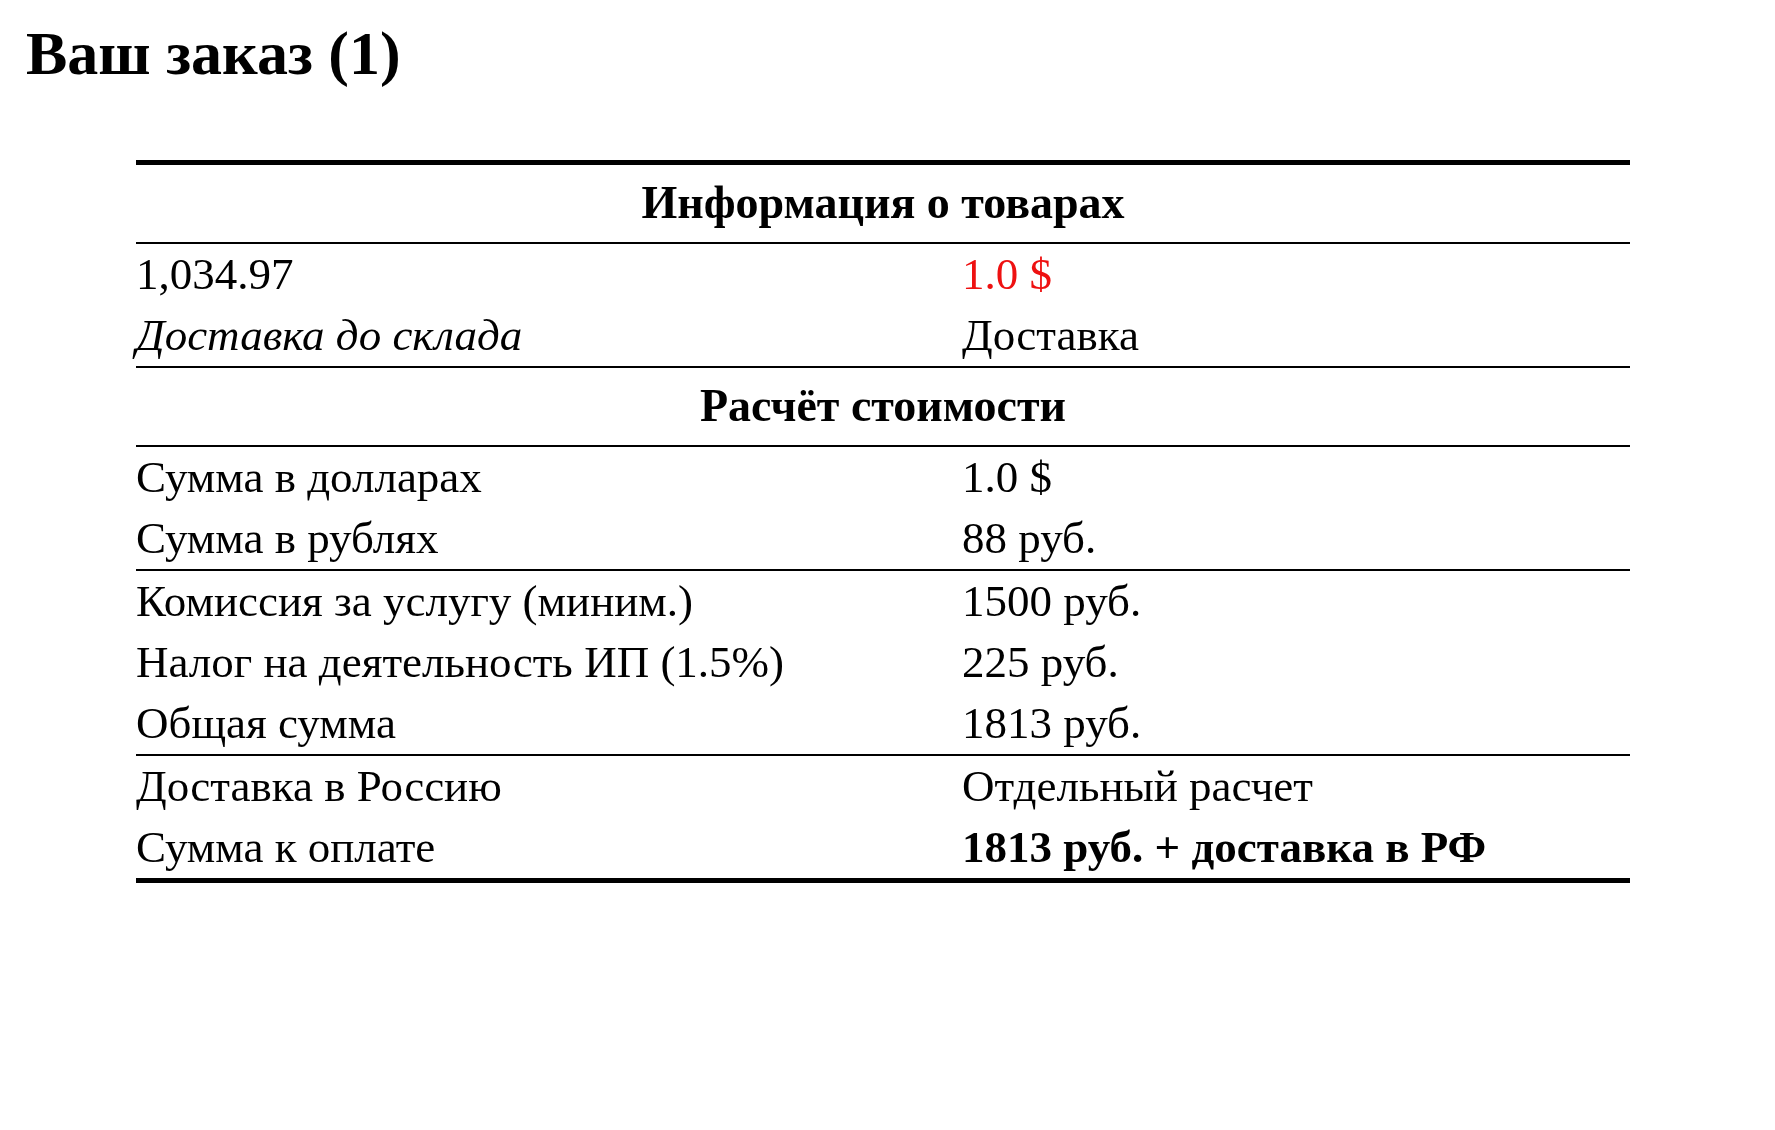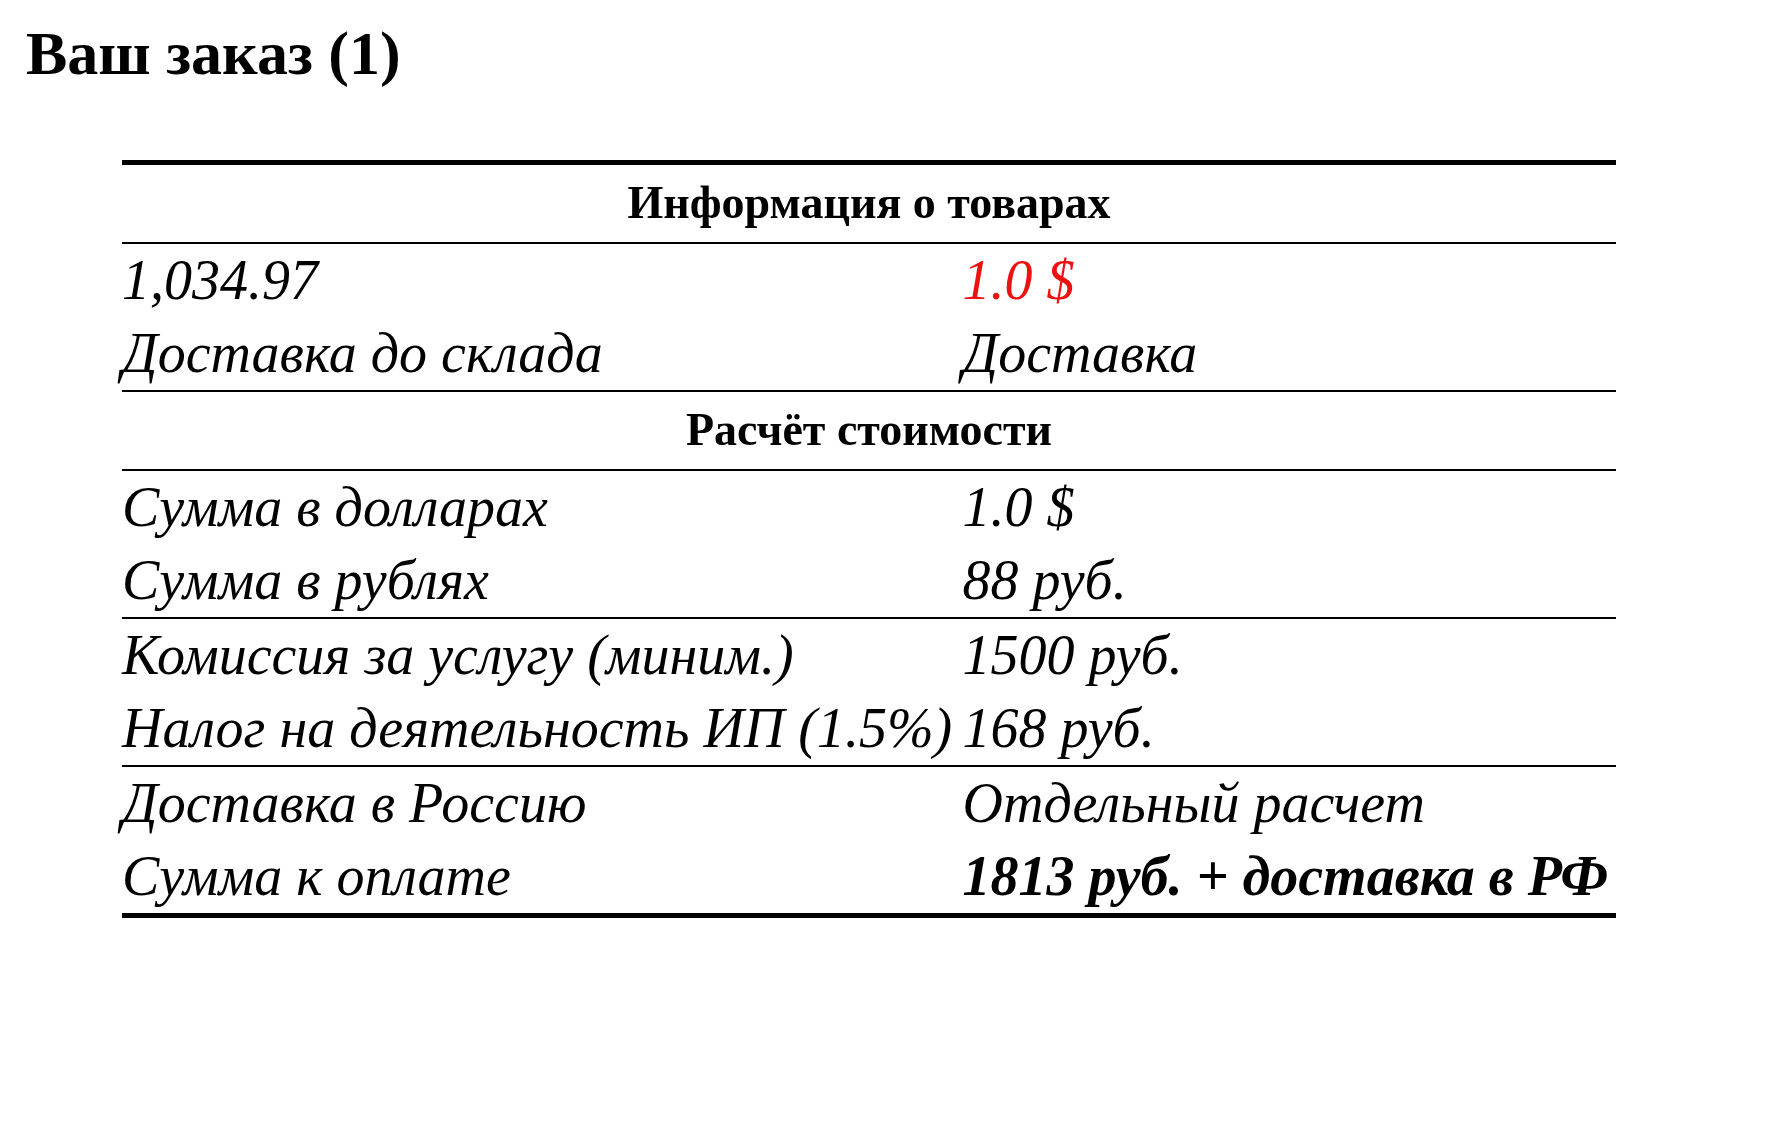--- a/index.html
+++ b/index.html
@@ -30,21 +30,21 @@
     left: 26px;
     top: 18px;
     font-size: 62px;
     font-weight: bold;
     letter-spacing: 0px;
     white-space: nowrap;
   }
 
   .order-table {
     position: absolute;
-    left: 122px;
+    left: 136px;
     top: 160px;
     width: 1494px;
     border-collapse: collapse;
     font-size: 44px;
   }
 
   .order-table td {
     padding: 0;
     vertical-align: baseline;
   }
@@ -57,23 +57,22 @@
   }
 
   tr.section td {
     text-align: center;
     font-weight: bold;
     font-size: 46px;
     padding: 11px 0 13px 0;
   }
 
   tr.row td {
-    font-size: 56px;
+    font-size: 45px;
     padding: 4px 0 5px 0;
-    font-style: italic;
   }
 
   td.label {
     text-align: left;
     padding-left: 22px;
     white-space: nowrap;
   }
   td.value {
     text-align: left;
     padding-right: 14px;
@@ -126,23 +125,27 @@
         <td class="value">88 руб.</td>
       </tr>
 
       <tr class="row rule-thin spacer-top">
         <td class="label">Комиссия за услугу (миним.)</td>
         <td class="value">1500 руб.</td>
       </tr>
 
       <tr class="row">
         <td class="label">Налог на деятельность ИП (1.5%)</td>
-        <td class="value">168 руб.</td>
+        <td class="value">225 руб.</td>
       </tr>
 
+      <tr class="row spacer-bottom">
+        <td class="label">Общая сумма</td>
+        <td class="value">1813 руб.</td>
+      </tr>
 
       <tr class="row rule-thin spacer-top">
         <td class="label">Доставка в Россию</td>
         <td class="value">Отдельный расчет</td>
       </tr>
 
       <tr class="row spacer-bottom">
         <td class="label">Сумма к оплате</td>
         <td class="value bold">1813 руб. + доставка в РФ</td>
       </tr>

